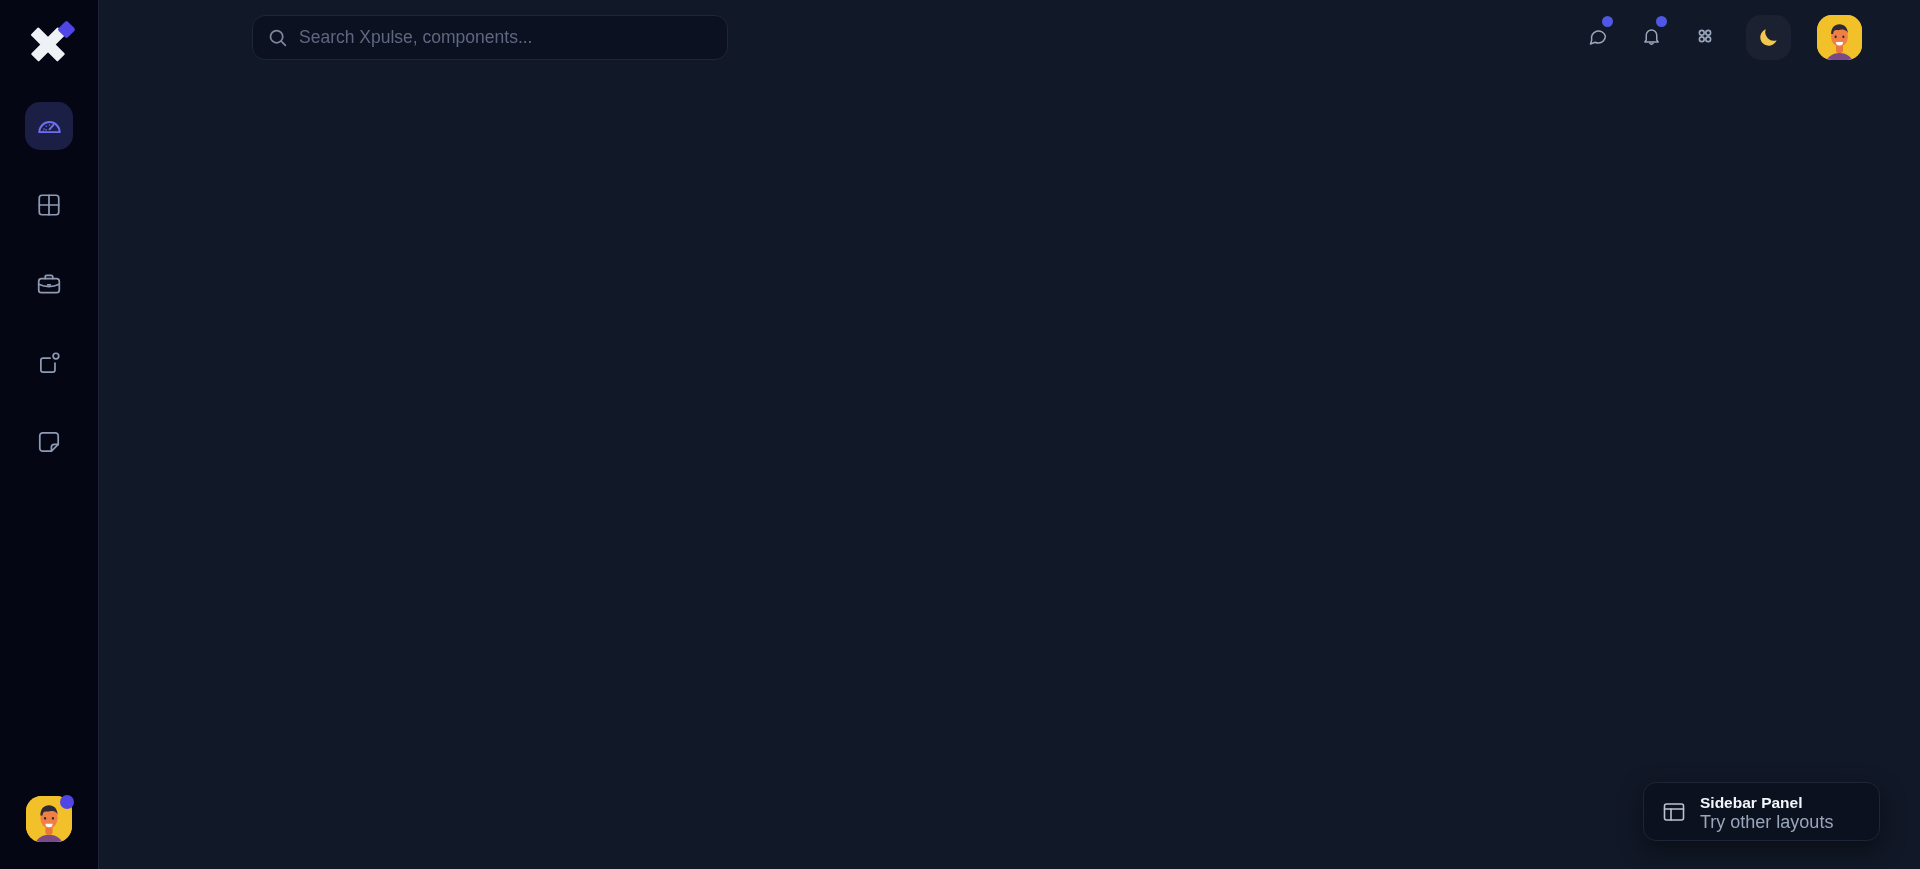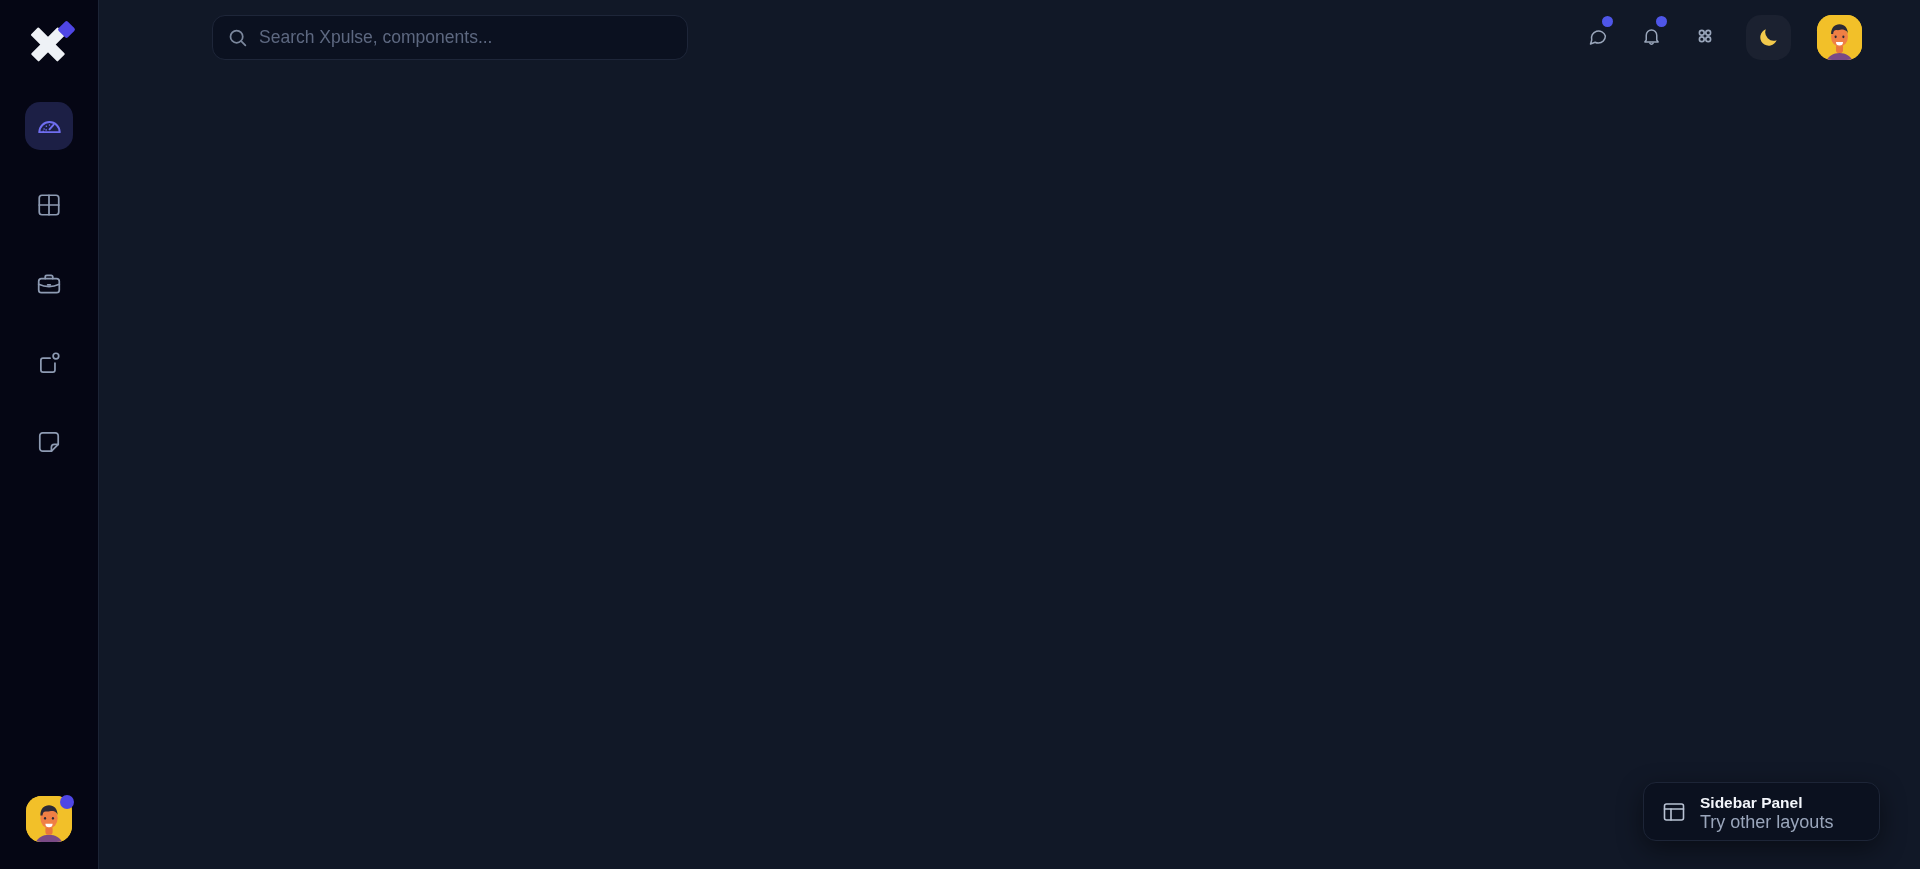--- a/index.html
+++ b/index.html
@@ -149,20 +149,21 @@
     width: 476px;
     height: 45px;
     background: #0b1120;
     border: 1px solid #1e2639;
     border-radius: 13px;
     display: flex;
     align-items: center;
     padding: 0 14px;
     gap: 11px;
     cursor: text;
+    margin-left: 40px;
   }
   .search-icon { color: #7b879c; display: flex; flex: 0 0 auto; }
   .search-input {
     flex: 1 1 auto;
     background: transparent;
     border: none;
     outline: none;
     color: #cfd6e4;
     font-size: 17.5px;
     font-family: "Liberation Sans", sans-serif;

